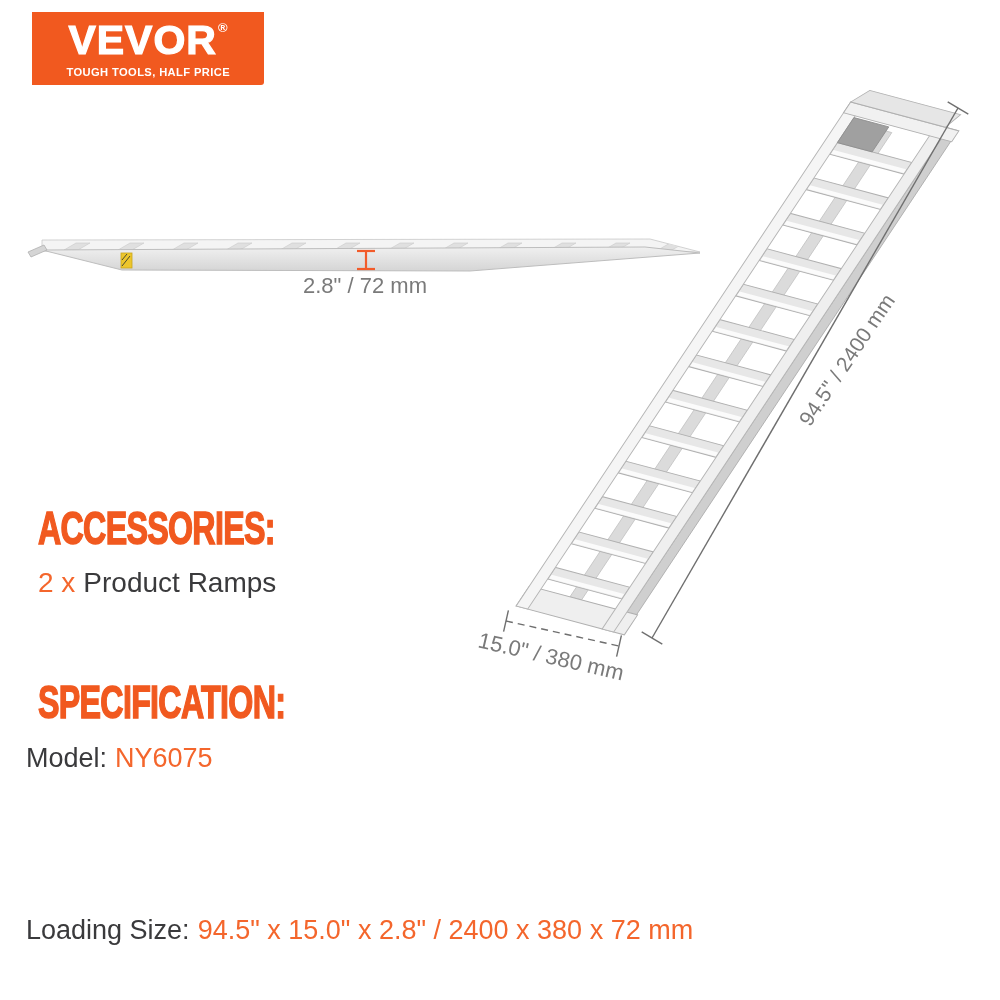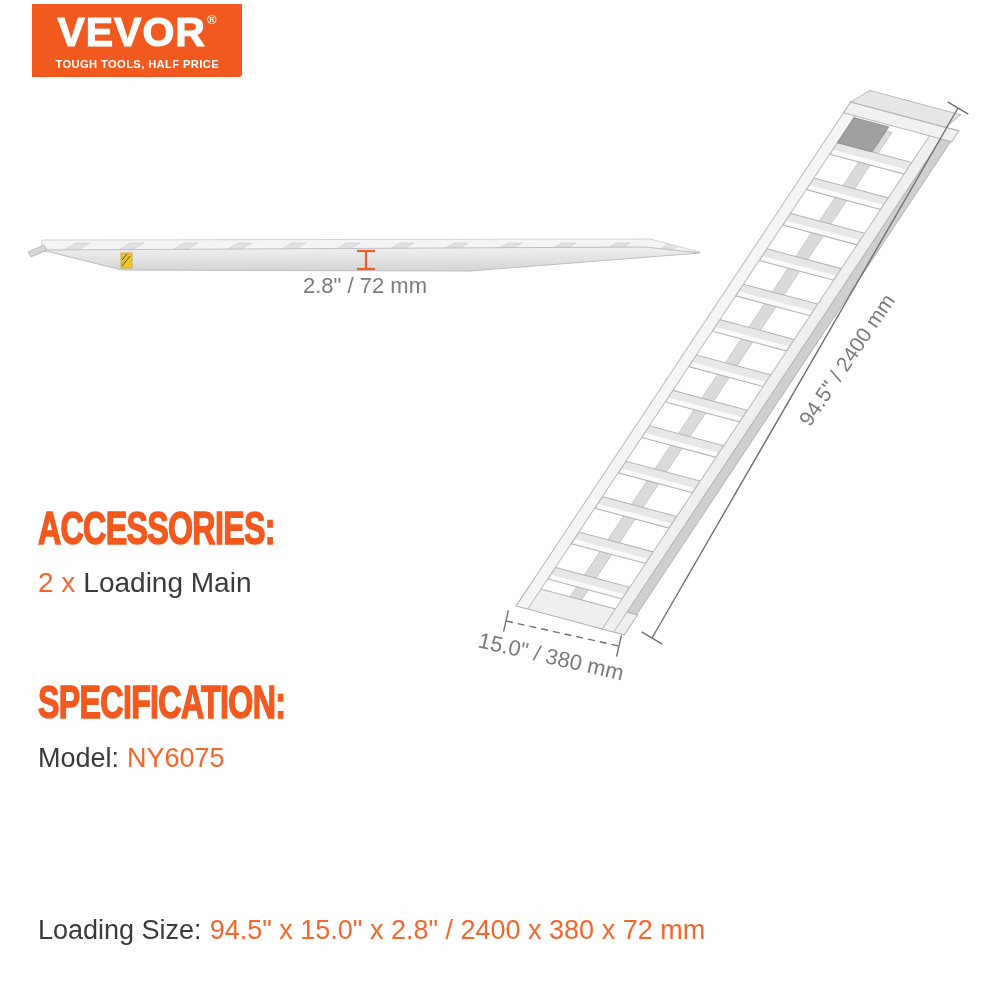--- a/index.html
+++ b/index.html
@@ -2,21 +2,21 @@
 <html><head>
 <meta charset="utf-8">
 <style>
   html,body{margin:0;padding:0;background:#ffffff;}
   .canvas{
     position:relative;width:1000px;height:1000px;background:#ffffff;overflow:hidden;
     font-family:"Liberation Sans","DejaVu Sans",sans-serif;
   }
   
   .logo{
-    position:absolute;left:32px;top:4px;width:210px;height:73px;
+    position:absolute;left:32px;top:12px;width:232px;height:73px;
     background:#F1591F;color:#ffffff;
     display:flex;flex-direction:column;align-items:center;justify-content:center;
     border-radius:0 0 3px 0;
   }
   .logo-brand-row{display:flex;align-items:flex-start;line-height:1;}
   .logo-brand{
     font-size:41px;font-weight:bold;letter-spacing:1px;line-height:1;
     -webkit-text-stroke:1.2px #ffffff;
   }
   .logo-reg{font-size:13px;font-weight:bold;margin-top:1px;margin-left:1px;}
@@ -42,21 +42,21 @@
   }
   .acc-heading{top:505px;}
   .spec-heading{top:679px;}
   .acc-item{
     position:absolute;left:38px;font-size:28px;color:#3A3A3C;white-space:nowrap;line-height:1.2;
   }
   .acc-item .qty{color:#F4662C;}
   .acc-item-0{top:566px;}
   .acc-item-1{top:604px;}
   .spec-row{
-    position:absolute;left:38px;font-size:27px;color:#3A3A3C;white-space:nowrap;line-height:1.2;
+    position:absolute;left:26px;font-size:27px;color:#3A3A3C;white-space:nowrap;line-height:1.2;
   }
   .spec-row .value{color:#F4662C;}
   .spec-row-0{top:742px;}
   .spec-row-1{top:785px;}
   .spec-row-2{top:828px;}
   .spec-row-3{top:871px;}
   .spec-row-4{top:914px;}
   .label-gap{margin-right:8px;}
 </style>
 </head>
@@ -147,21 +147,21 @@
   <div class="logo">
     <div class="logo-brand-row">
       <span class="logo-brand">VEVOR</span>
       <span class="logo-reg">®</span>
     </div>
     <div class="logo-tagline">TOUGH TOOLS, HALF PRICE</div>
   </div>
 
   <div class="section-heading acc-heading">ACCESSORIES:</div>
   <div class="acc-item acc-item-0">
-    <span class="qty label-gap">2 x</span><span>Loading Main</span>
+    <span class="qty label-gap">2 x</span><span>Product Ramps</span>
   </div>
 
   <div class="section-heading spec-heading">SPECIFICATION:</div>
 
   <div class="spec-row spec-row-0">
     <span class="label label-gap">Model:</span><span class="value">NY6075</span>
   </div>
   <div class="spec-row spec-row-4">
     <span class="label label-gap">Loading Size:</span><span class="value">94.5" x 15.0" x 2.8" / 2400 x 380 x 72 mm</span>
   </div>

